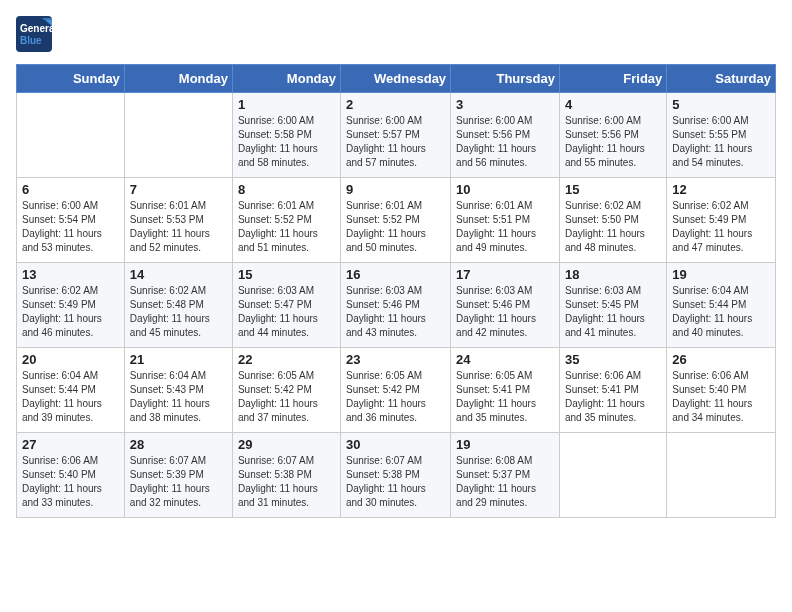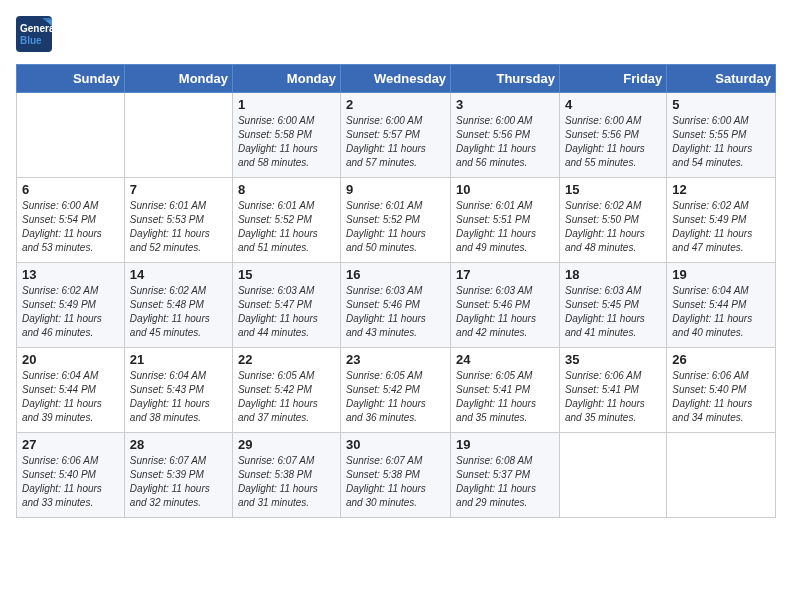--- a/index.html
+++ b/index.html
@@ -62,21 +62,20 @@
       font-size: 13px;
       font-weight: bold;
       color: #222;
       display: block;
       margin-bottom: 2px;
     }
     .day-info {
       font-size: 10px;
       color: #333;
       line-height: 1.4;
-      font-style: italic;
     }
     .empty-cell {
       background: #fff !important;
     }
   </style>
 </head>
 <body>
 
 <div class="header-area">
   <div class="logo-wrapper">

